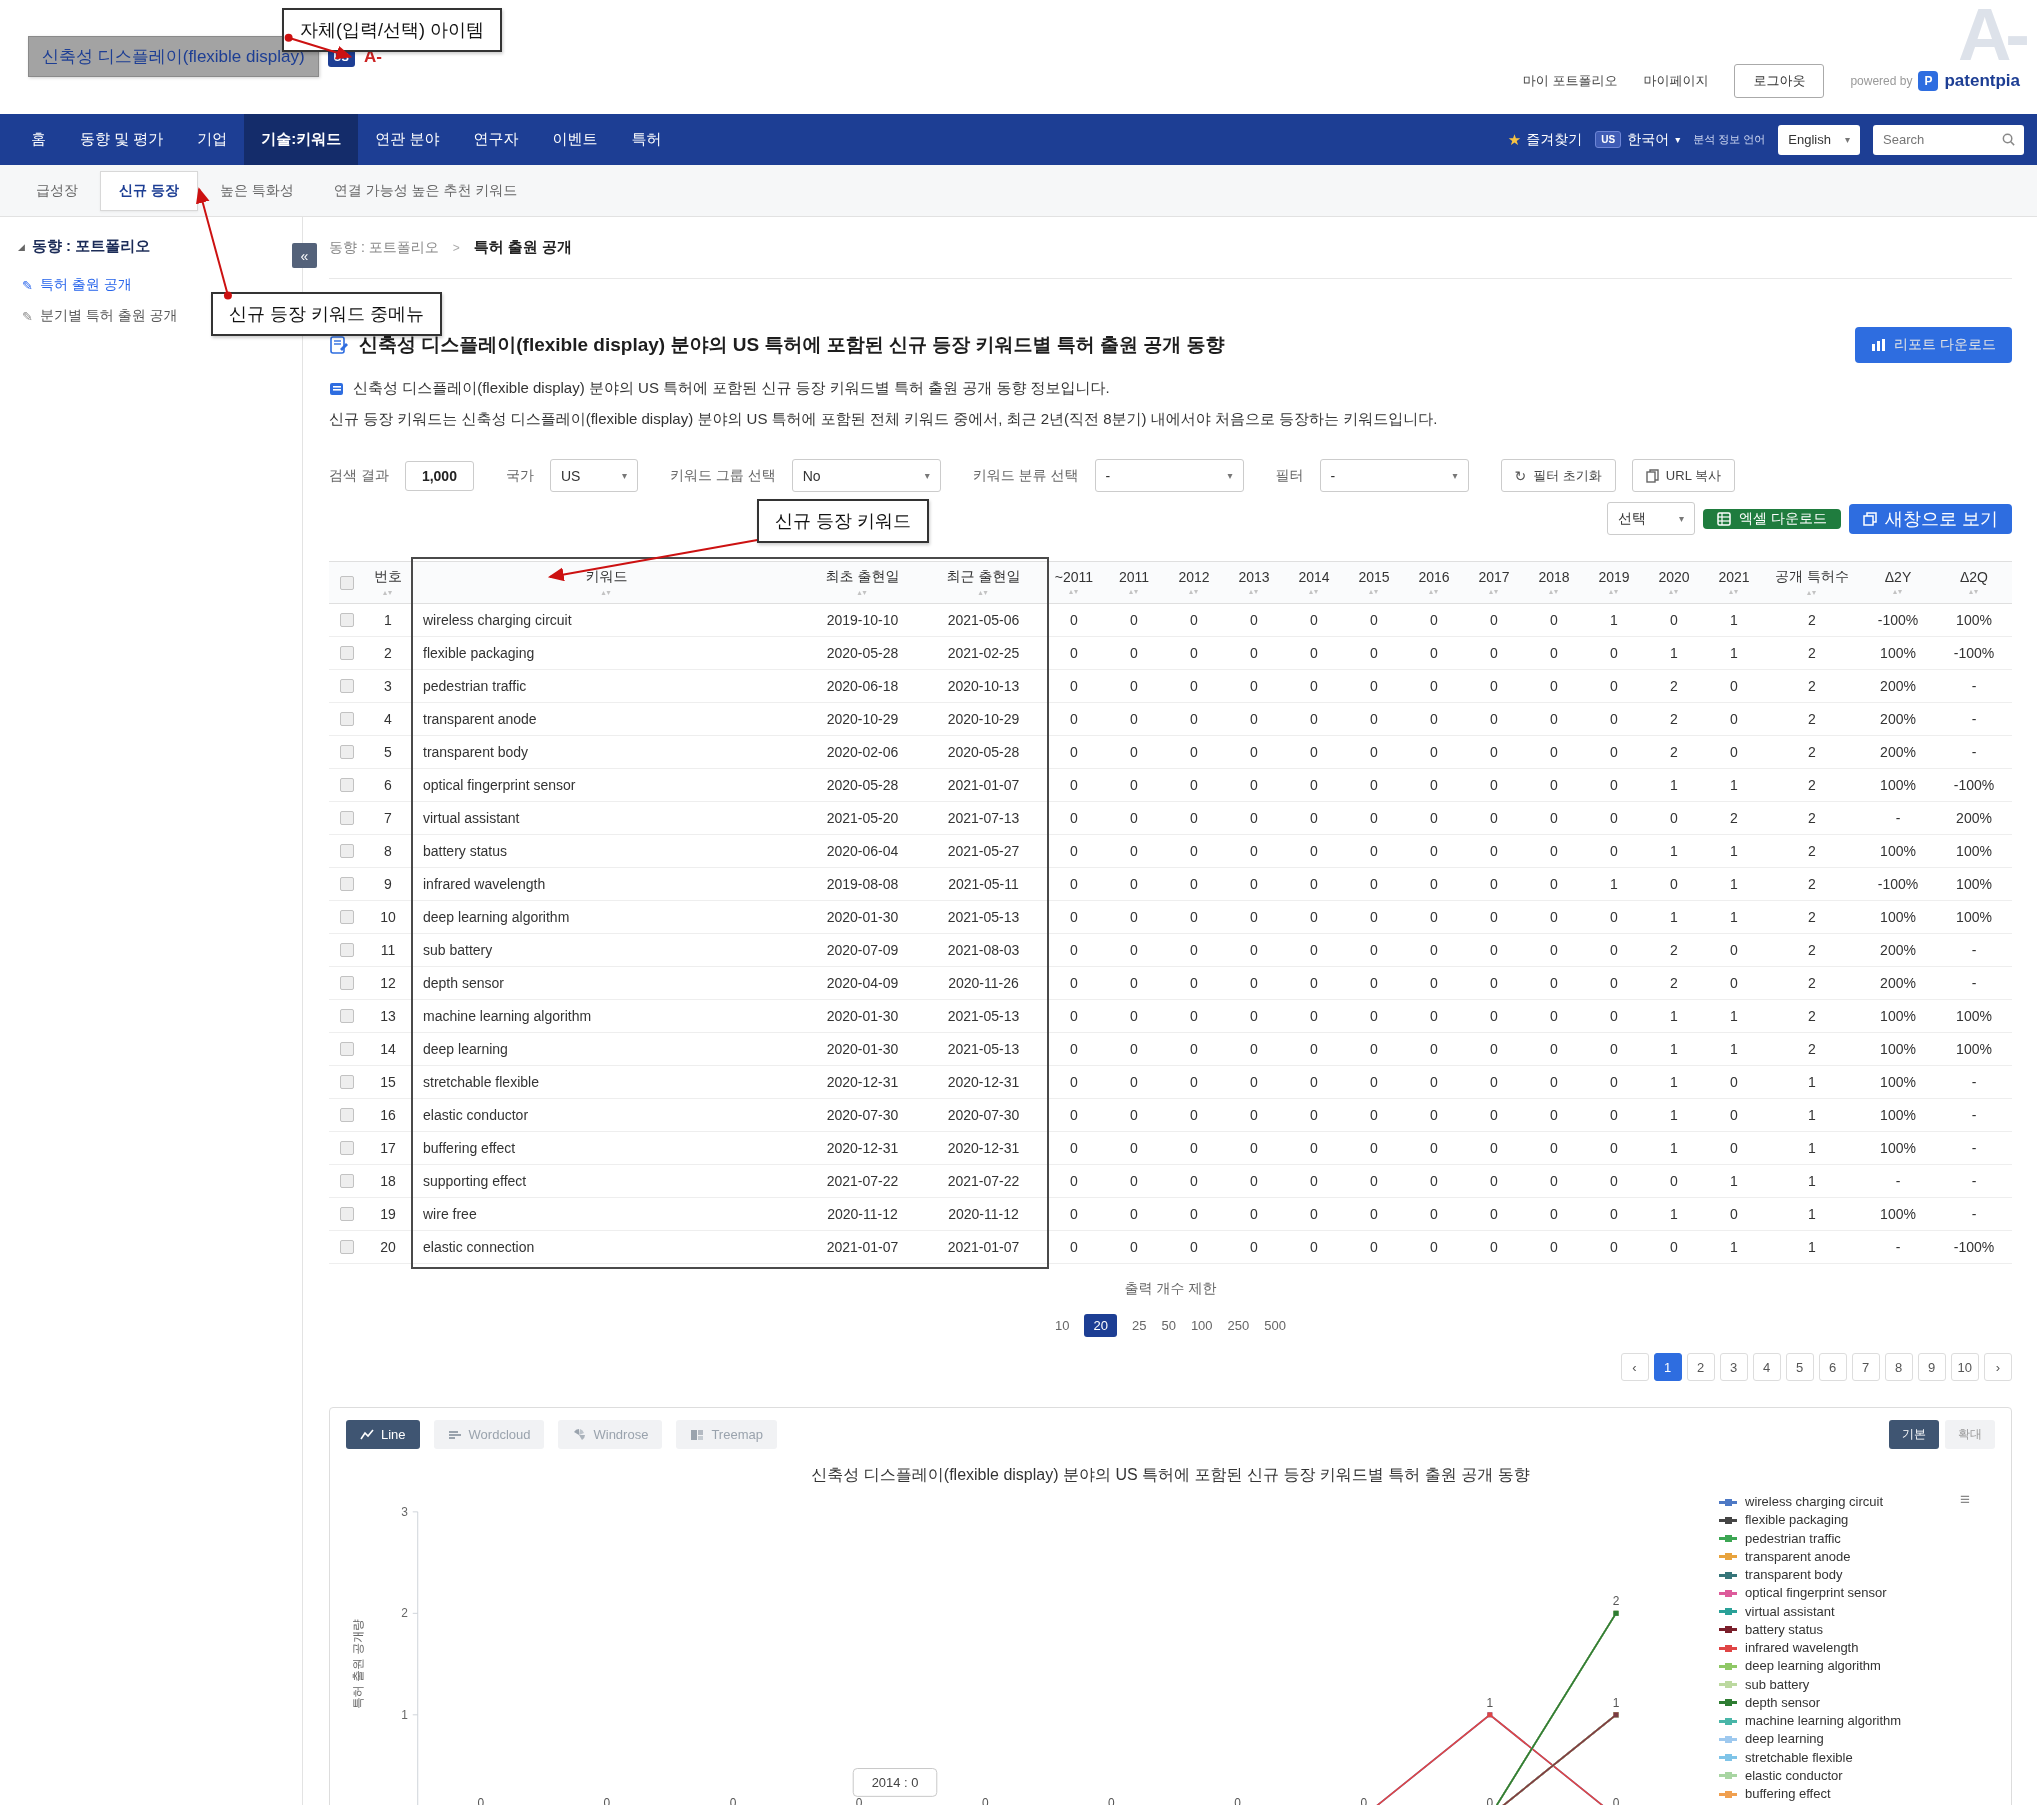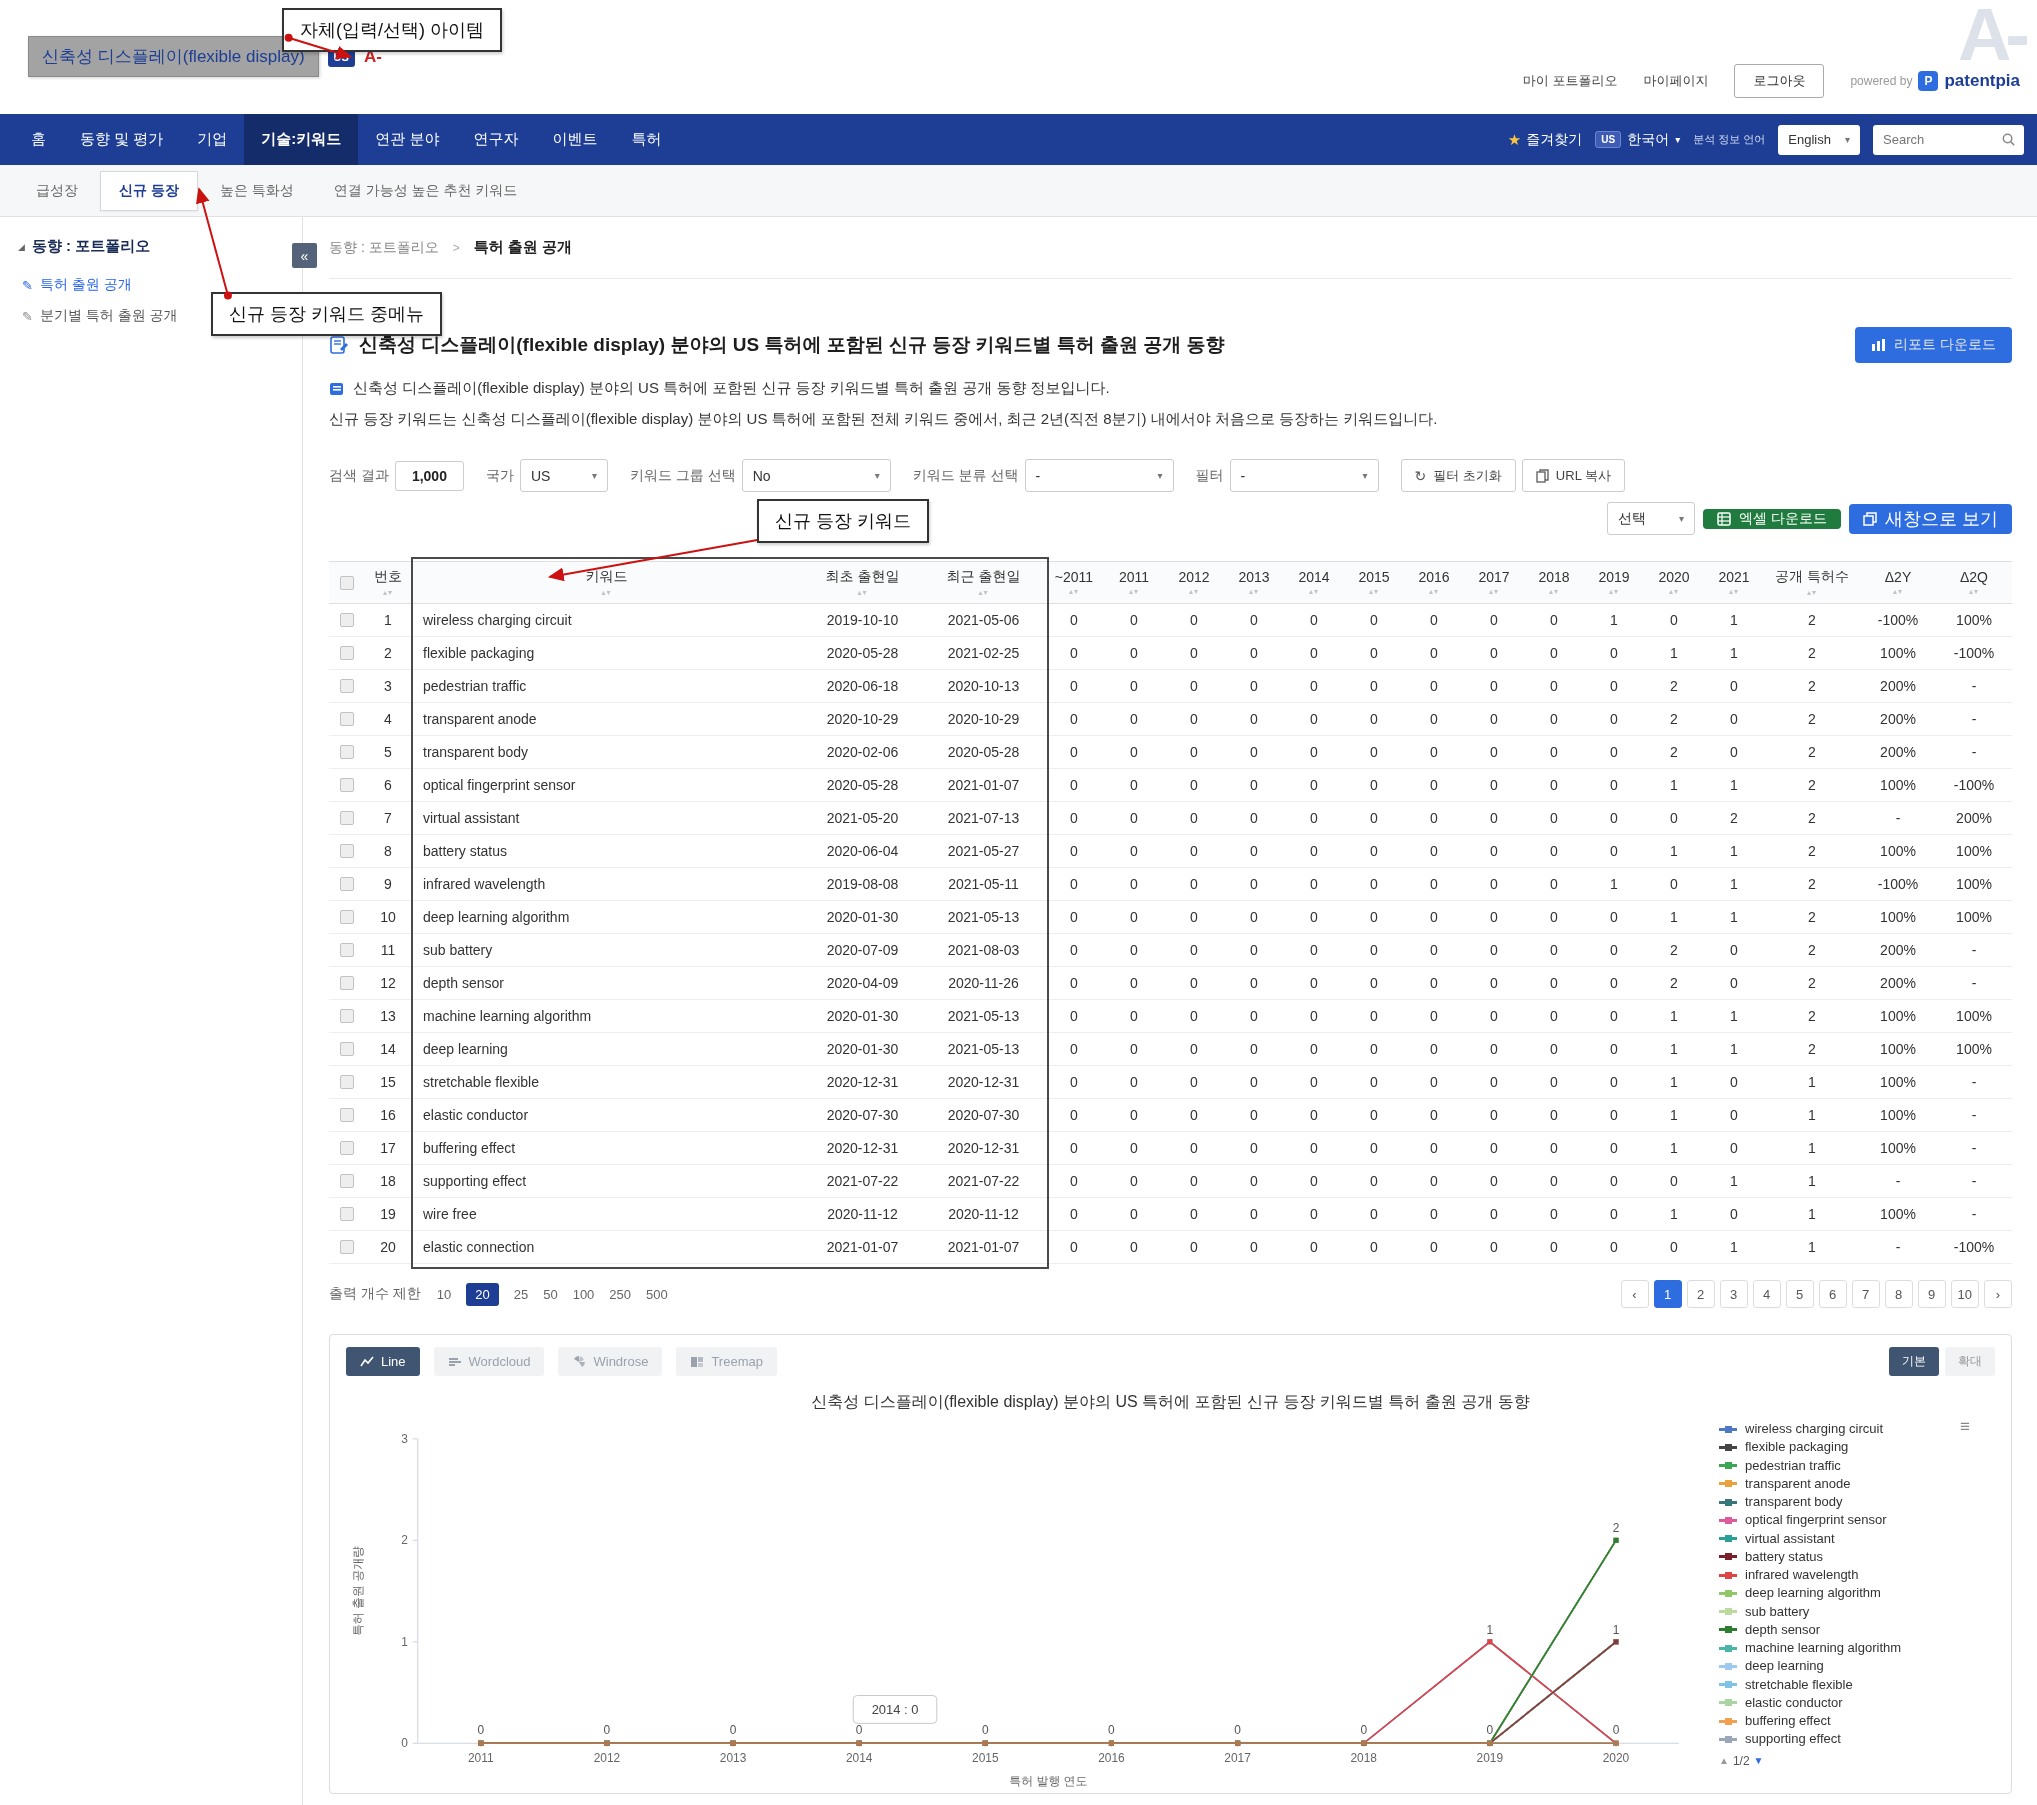--- a/index.html
+++ b/index.html
@@ -63,21 +63,21 @@
 .breadcrumb-bar{height:62px;display:flex;align-items:center;gap:14px;border-bottom:1px solid #e8e8e8;}
 .bc-parent{font-size:14px;color:#888;cursor:pointer;}
 .bc-sep{font-size:12px;color:#aaa;}
 .bc-current{font-size:15px;color:#222;font-weight:bold;}
 .title-row{margin-top:48px;display:flex;align-items:center;gap:10px;}
 .page-title{font-size:19px;font-weight:bold;color:#1d1d1d;flex:1;}
 .report-btn{background:#2e6de0;color:#e5e5e5;border:none;border-radius:4px;height:36px;padding:0 16px;font-size:14px;display:flex;align-items:center;gap:8px;cursor:pointer;}
 .desc-row{margin-top:16px;display:flex;align-items:center;gap:8px;font-size:15px;color:#333;}
 .desc2{margin-top:12px;font-size:15px;color:#333;}
 
-.filter-row{margin-top:30px;display:flex;align-items:center;gap:6px;flex-wrap:nowrap;}
+.filter-row{margin-top:30px;display:flex;align-items:center;gap:16px;flex-wrap:nowrap;}
 .flabel{font-size:14px;color:#666;white-space:nowrap;}
 .ml{margin-left:16px;}
 .result-box{border:1px solid #ccc;border-radius:3px;padding:6px 16px;font-size:14px;font-weight:bold;color:#222;}
 .select{border:1px solid #ccc;border-radius:3px;height:33px;display:flex;align-items:center;justify-content:space-between;padding:0 10px;font-size:14px;color:#333;background:#fff;cursor:pointer;gap:10px;}
 .w90{width:88px;}
 .w150{width:149px;}
 .ghost-btn{background:#fff;border:1px solid #ccc;border-radius:3px;height:33px;padding:0 13px;font-size:13px;color:#444;display:flex;align-items:center;gap:7px;cursor:pointer;white-space:nowrap;}
 .ricon{font-size:14px;color:#555;}
 .action-row{margin-top:10px;display:flex;justify-content:flex-end;align-items:center;gap:8px;}
 .excel-btn{background:#1f7c3e;color:#fff;border:none;border-radius:4px;height:20px;padding:0 14px;font-size:14px;display:flex;align-items:center;gap:8px;cursor:pointer;}
@@ -88,21 +88,21 @@
 .table-annot{top:-62px;left:428px;}
 .table-arrow{position:absolute;left:179px;top:-36px;z-index:39;pointer-events:none;overflow:visible;}
 .col-highlight{position:absolute;left:82px;right:963px;top:-4px;bottom:-5px;border:2px solid #4a4a4a;pointer-events:none;z-index:30;}
 .data-table{width:100%;border-collapse:collapse;table-layout:fixed;}
 .data-table th{background:#fafbfc;border-top:1px solid #dfdfdf;border-bottom:1px solid #dfdfdf;padding:6px 3px;font-weight:normal;color:#333;font-size:14px;text-align:center;vertical-align:middle;cursor:pointer;}
 .hl{font-size:14px;white-space:nowrap;overflow:hidden;}
 .sort{font-size:8px;color:#c3c3c3;letter-spacing:1px;margin-top:2px;}
 .data-table td{border-bottom:1px solid #eee;padding:8px 5px;font-size:14px;color:#333;text-align:center;white-space:nowrap;overflow:hidden;}
 .td-kw{text-align:left !important;padding-left:12px !important;}
 .cb{width:14px;height:14px;border:1px solid #c2c2c2;background:#eee;border-radius:2px;margin:0 auto;}
-.table-footer{margin-top:16px;display:flex;align-items:center;gap:16px;}
+.table-footer{margin-top:16px;display:flex;align-items:center;gap:16px;flex-direction:column;}
 .limits{display:flex;align-items:center;gap:15px;font-size:13px;color:#666;}
 .limit{cursor:pointer;}
 .limit.active{background:#1d3e94;color:#fff;padding:4px 9px;border-radius:3px;}
 .pagination{margin-left:auto;display:flex;gap:5px;}
 .page-btn{min-width:28px;height:28px;border:1px solid #ddd;border-radius:3px;display:flex;align-items:center;justify-content:center;font-size:13px;color:#555;background:#fff;cursor:pointer;padding:0 6px;}
 .page-btn.active{background:#2e6de0;border-color:#2e6de0;color:#fff;}
 
 
 .chart-card{margin-top:26px;border:1px solid #ddd;border-radius:4px;padding:12px 16px 0;}
 .chart-tabs{display:flex;align-items:center;}

